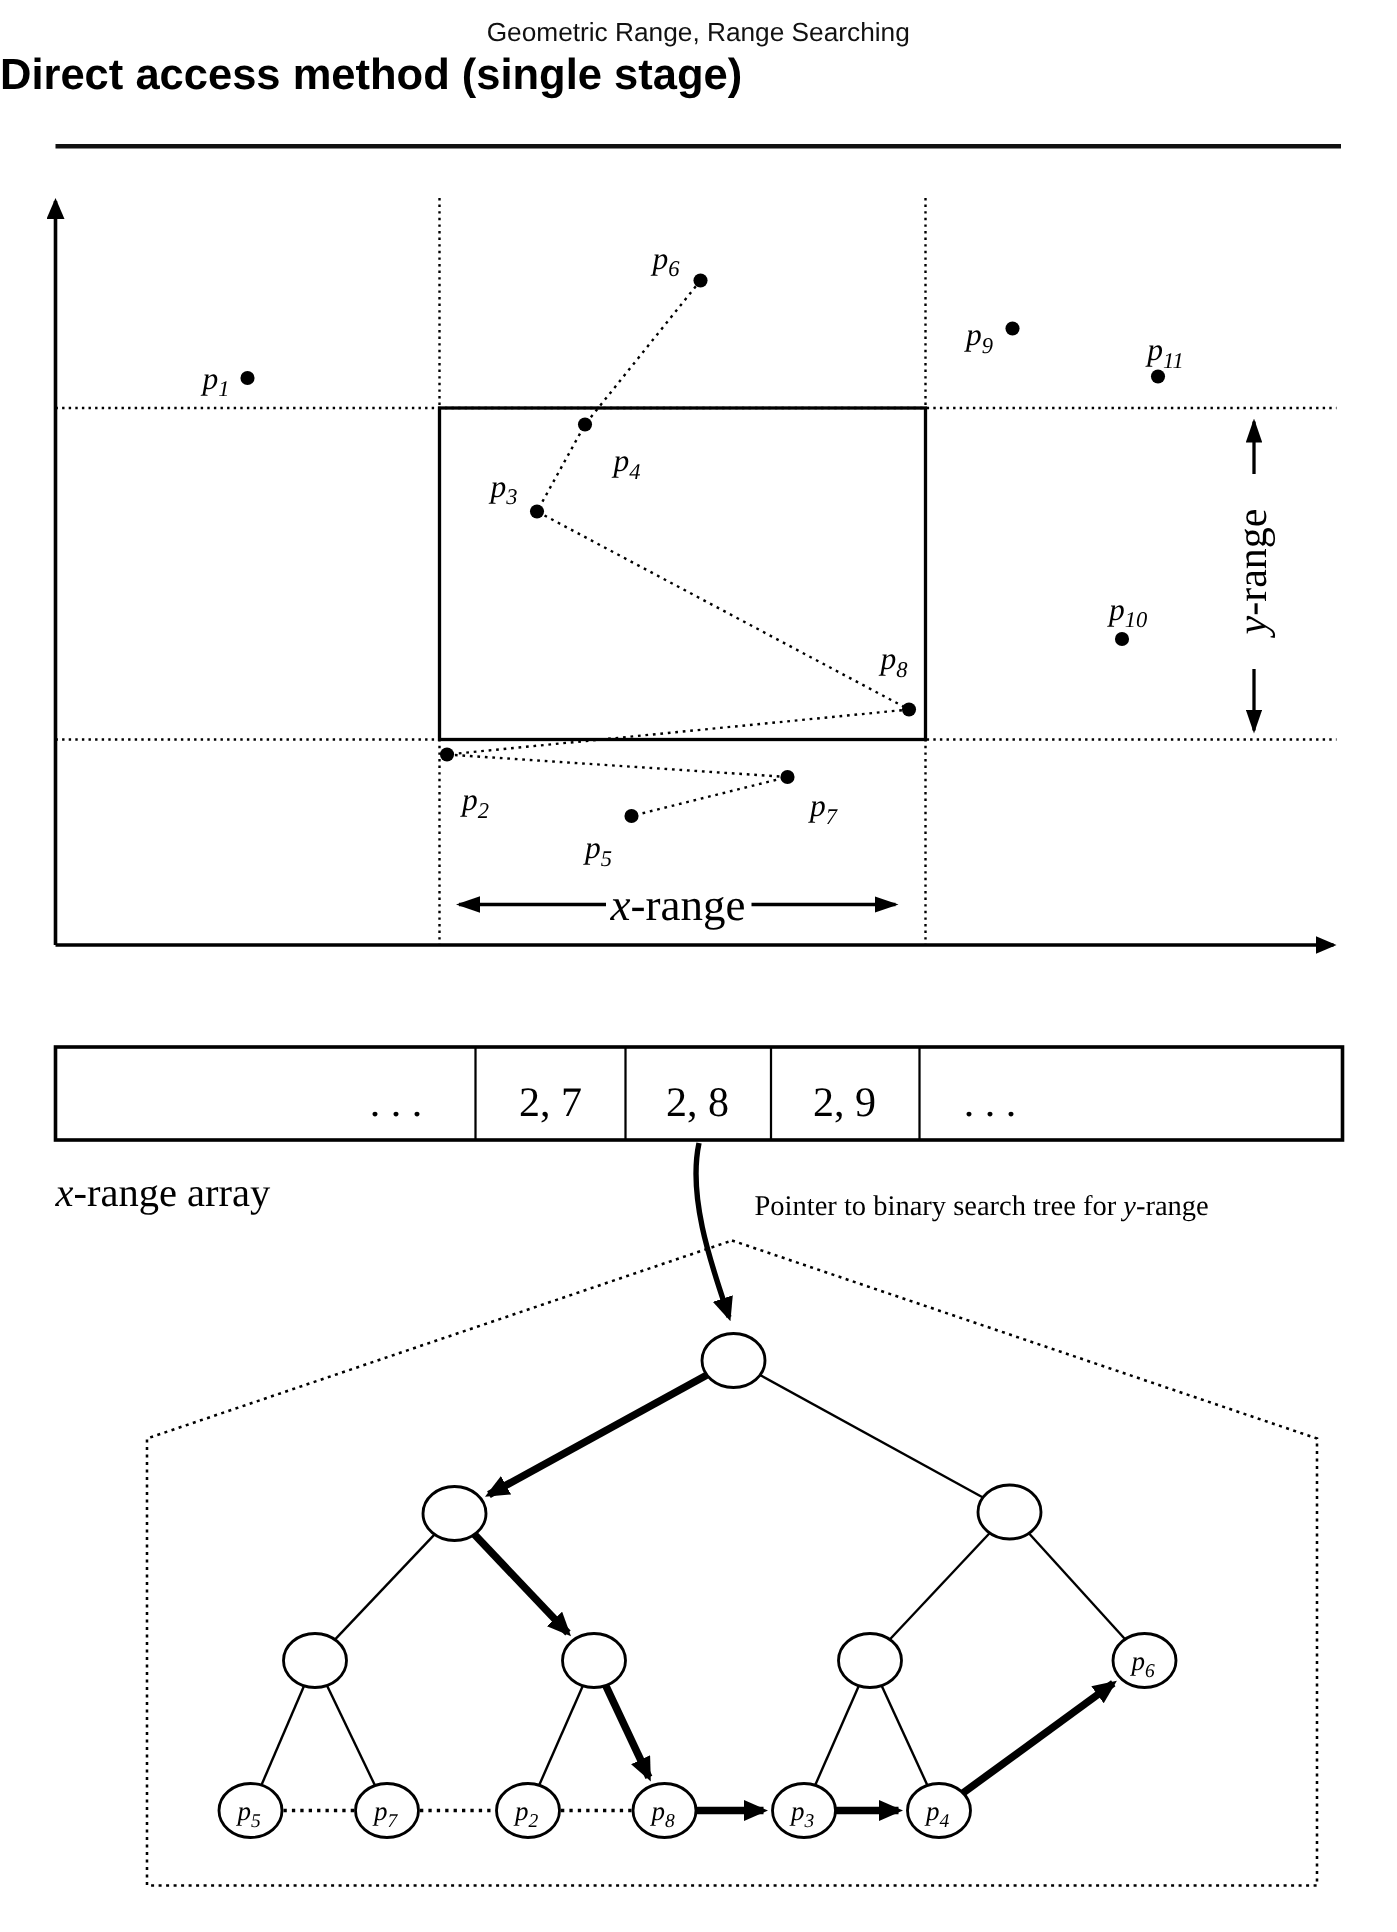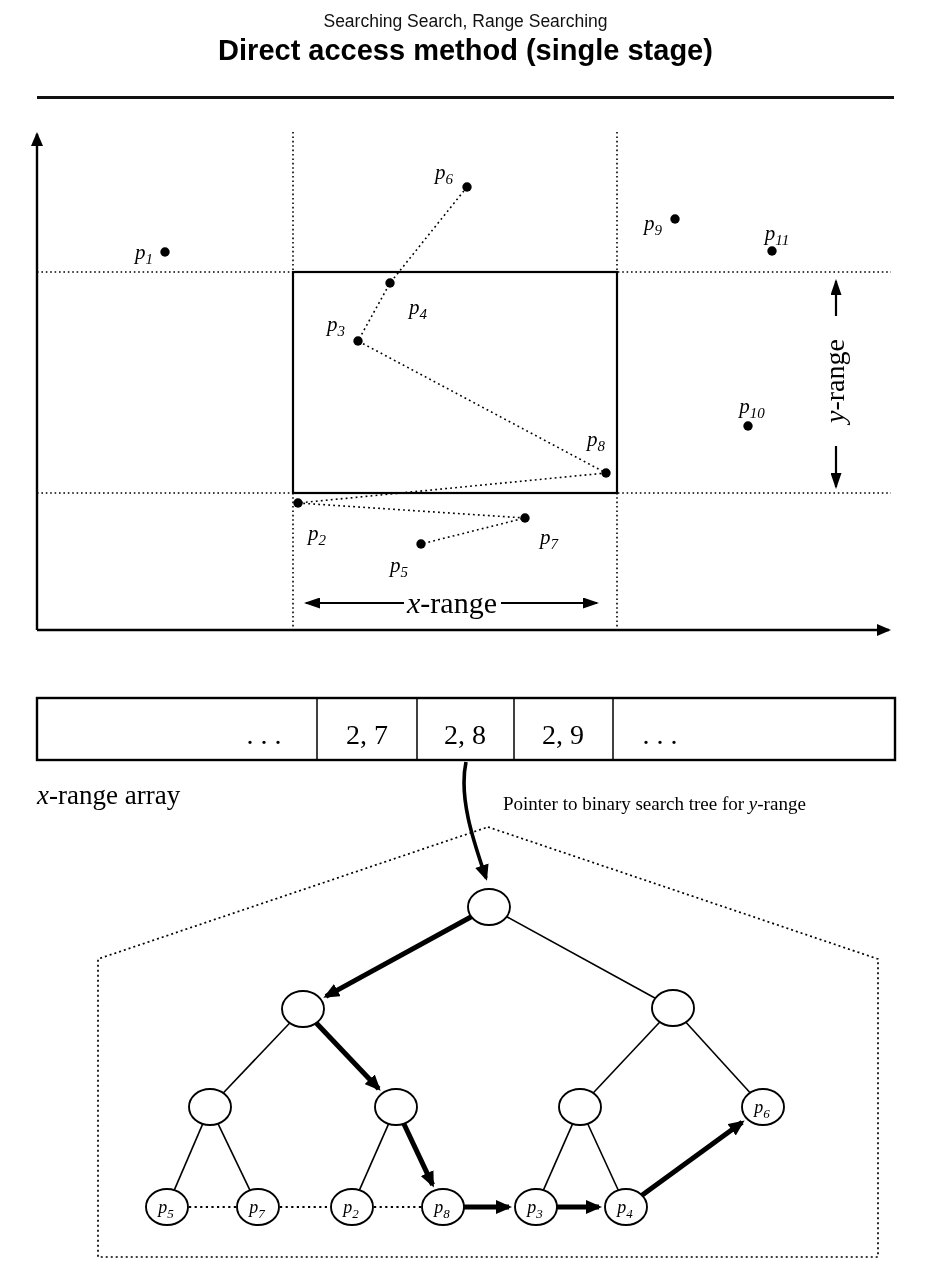--- a/index.html
+++ b/index.html
@@ -1,29 +1,29 @@
 <!DOCTYPE html>
 <html><head>
 <meta charset="utf-8">
 <style>
   html,body{margin:0;padding:0;background:#ffffff;}
   .page{position:relative;width:931px;height:1288px;background:#ffffff;color:#000;overflow:hidden;}
   .course{position:absolute;top:11px;left:0;width:931px;text-align:center;
           font-family:"Liberation Sans",sans-serif;font-size:17.5px;color:#111;}
-  .title{position:absolute;top:34px;left:0;width:931px;text-align:center;margin:0;
+  .title{position:absolute;top:34px;left:0;width:931px;text-align:left;margin:0;
          font-family:"Liberation Sans",sans-serif;font-size:29px;font-weight:bold;color:#000;}
   .rule{position:absolute;top:96px;left:37px;width:857px;height:2.5px;background:#111;}
   #figure{position:absolute;top:0;left:0;}
   #figure text{font-family:"Liberation Serif",serif;fill:#000;}
 </style>
 </head>
 <body>
 
 <div class="page">
-  <div class="course">Searching Search, Range Searching</div>
+  <div class="course">Geometric Range, Range Searching</div>
   <h1 class="title">Direct access method (single stage)</h1>
   <div class="rule"></div>
   <svg id="figure" width="931" height="1288" viewBox="0 0 931 1288">
       <defs>
         <marker id="mAxis" markerUnits="userSpaceOnUse" markerWidth="14" markerHeight="12" refX="12" refY="6" orient="auto">
           <path d="M0,0 L14,6 L0,12 z" fill="#000000"></path>
         </marker>
         <marker id="mDim" markerUnits="userSpaceOnUse" markerWidth="16" markerHeight="11" refX="14" refY="5.5" orient="auto">
           <path d="M0,0 L16,5.5 L0,11 z" fill="#000000"></path>
         </marker>

